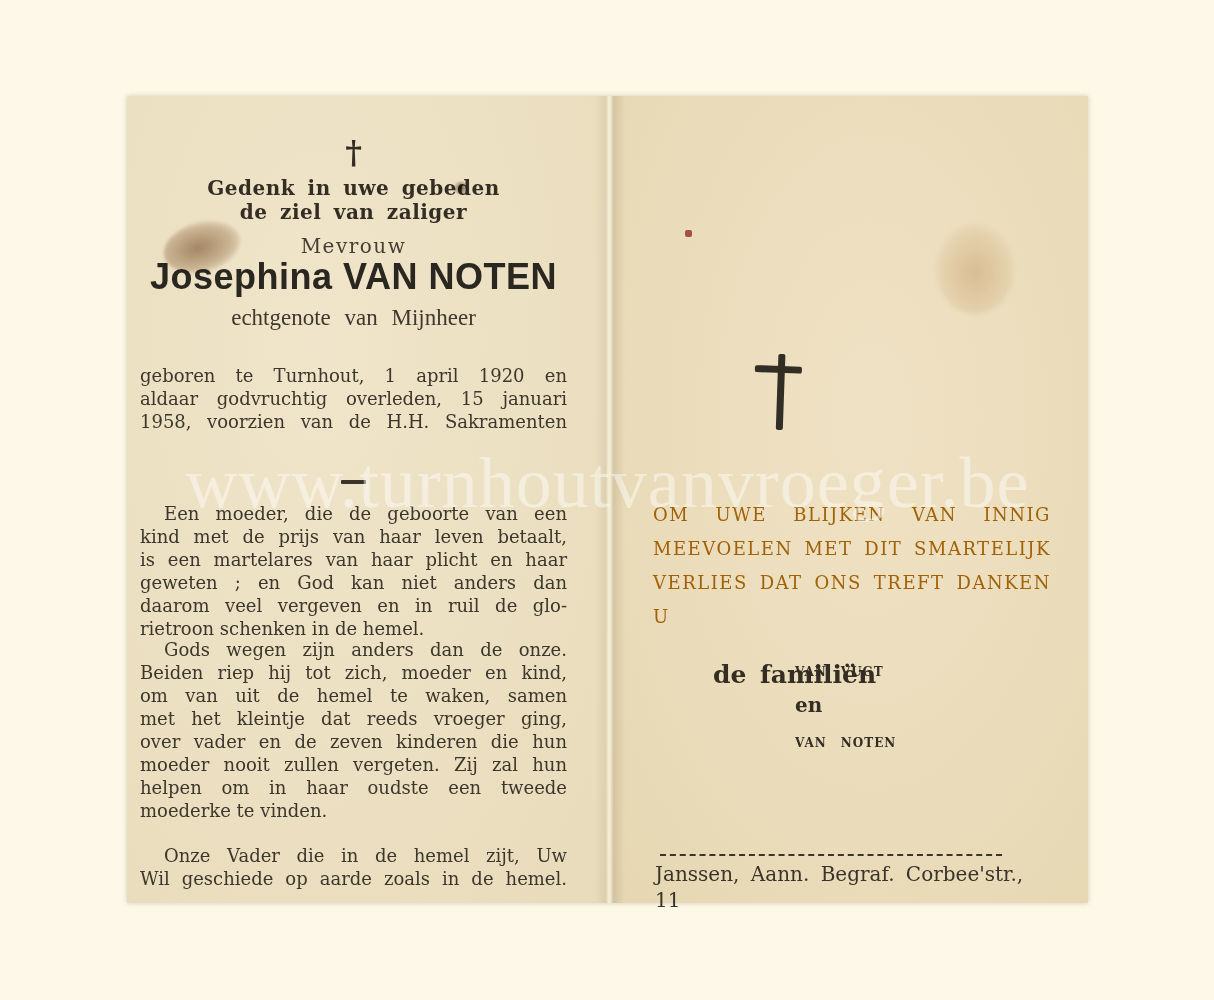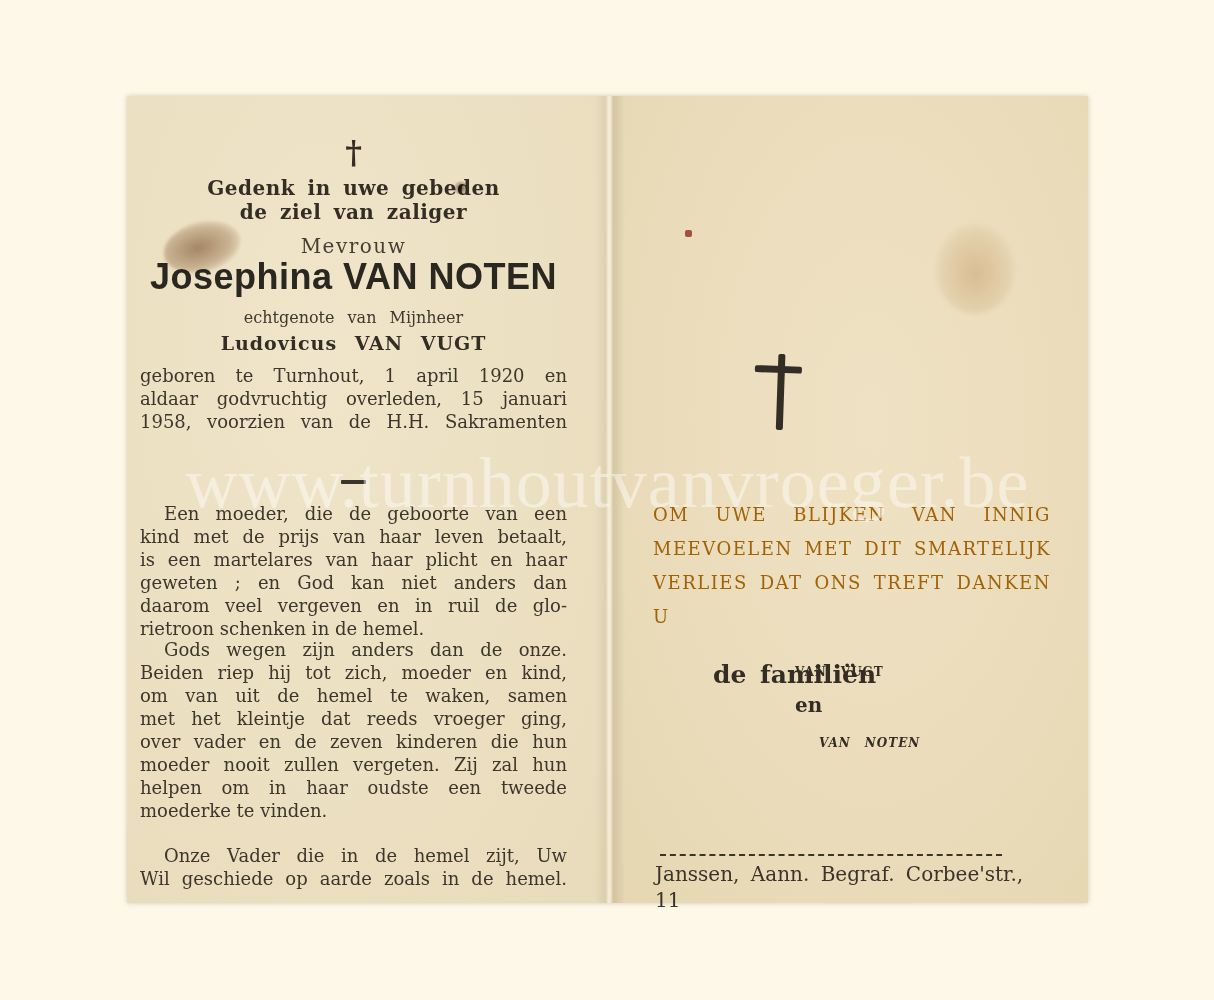--- a/index.html
+++ b/index.html
@@ -38,21 +38,21 @@
   }
   .hdr{
     font-weight:bold;font-size:20px;line-height:24px;
     word-spacing:5px;letter-spacing:.5px;color:#332d24;
   }
   .salut{font-size:20px;line-height:24px;letter-spacing:1.5px;word-spacing:4px;color:#453e33;}
   .title{
     font-family:"Liberation Sans", sans-serif;font-weight:bold;
     font-size:36px;line-height:42px;letter-spacing:.5px;color:#2a2620;
   }
-  .spouse-intro{font-size:16px;line-height:24px;word-spacing:8px;color:#3e382e;}
+  .spouse-intro{font-size:23px;line-height:24px;word-spacing:8px;color:#3e382e;font-family:Liberation Serif, serif;}
   .spouse-name{font-size:19px;line-height:24px;font-weight:bold;word-spacing:10px;letter-spacing:1px;color:#332d24;}
   .body{font-size:18px;color:#3c362c;}
   .body .jl{line-height:23px;}
   .jl{text-align:justify;text-align-last:justify;}
   .jl.ind{text-indent:24px;}
   .jl.last-left{text-align-last:left;}
   .jl.last-center{text-align-last:center;}
   .jl.last-justify{text-align-last:justify;}
   .divider{height:4px;background:#3a342b;border-radius:1px;}
   
@@ -108,21 +108,20 @@
     <div class="abs col-l center hdr" style="top:80px;">Gedenk in uwe gebeden</div>
 
     <div class="abs col-l center hdr" style="top:104px;">de ziel van zaliger</div>
 
     <div class="abs col-l center salut" style="top:138px;">Mevrouw</div>
 
     <div class="abs col-l center title" style="top:160px;">Josephina VAN NOTEN</div>
 
     <div class="abs col-l center spouse-intro" style="top:210px;">echtgenote van Mijnheer</div>
 
-    <div class="abs col-l center spouse-name" style="top:235px;">Ludovicus VAN VUGT</div>
 
     <div class="abs col-l body" style="top:268px;">
         <div class="jl">geboren te Turnhout, 1 april 1920 en</div>
         <div class="jl">aldaar godvruchtig overleden, 15 januari</div>
         <div class="jl">1958, voorzien van de H.H. Sakramenten</div>
       </div>
 
     <div class="abs divider" style="left:214px;top:384px;width:25px;"></div>
 
     <div class="abs col-l body" style="top:406px;">
@@ -163,21 +162,21 @@
       <div class="jl">MEEVOELEN MET DIT SMARTELIJK</div>
       <div class="jl last-justify">VERLIES DAT ONS TREFT DANKEN U</div>
     </div>
 
   <div class="abs families-intro" style="left:586px;top:522px;">de familiën</div>
 
   <div class="abs family-name" style="left:668px;top:564px;">VAN VUGT</div>
 
   <div class="abs conj" style="left:668px;top:597px;">en</div>
 
-  <div class="abs family-name" style="left:692px;top:635px;font-style:italic;">VAN NOTEN</div>
+  <div class="abs family-name" style="left:668px;top:635px;">VAN NOTEN</div>
 
   <div class="abs dashed-rule" style="left:533px;top:758px;width:342px;"></div>
 
   <div class="abs printer" style="left:528px;top:765px;width:400px;">Janssen, Aann. Begraf. Corbee'str., 11</div>
 
   <div class="fold"></div>
 
   <div class="stain stain-dark"></div>
   <div class="stain stain-tiny"></div>
   <div class="stain stain-light"></div>

